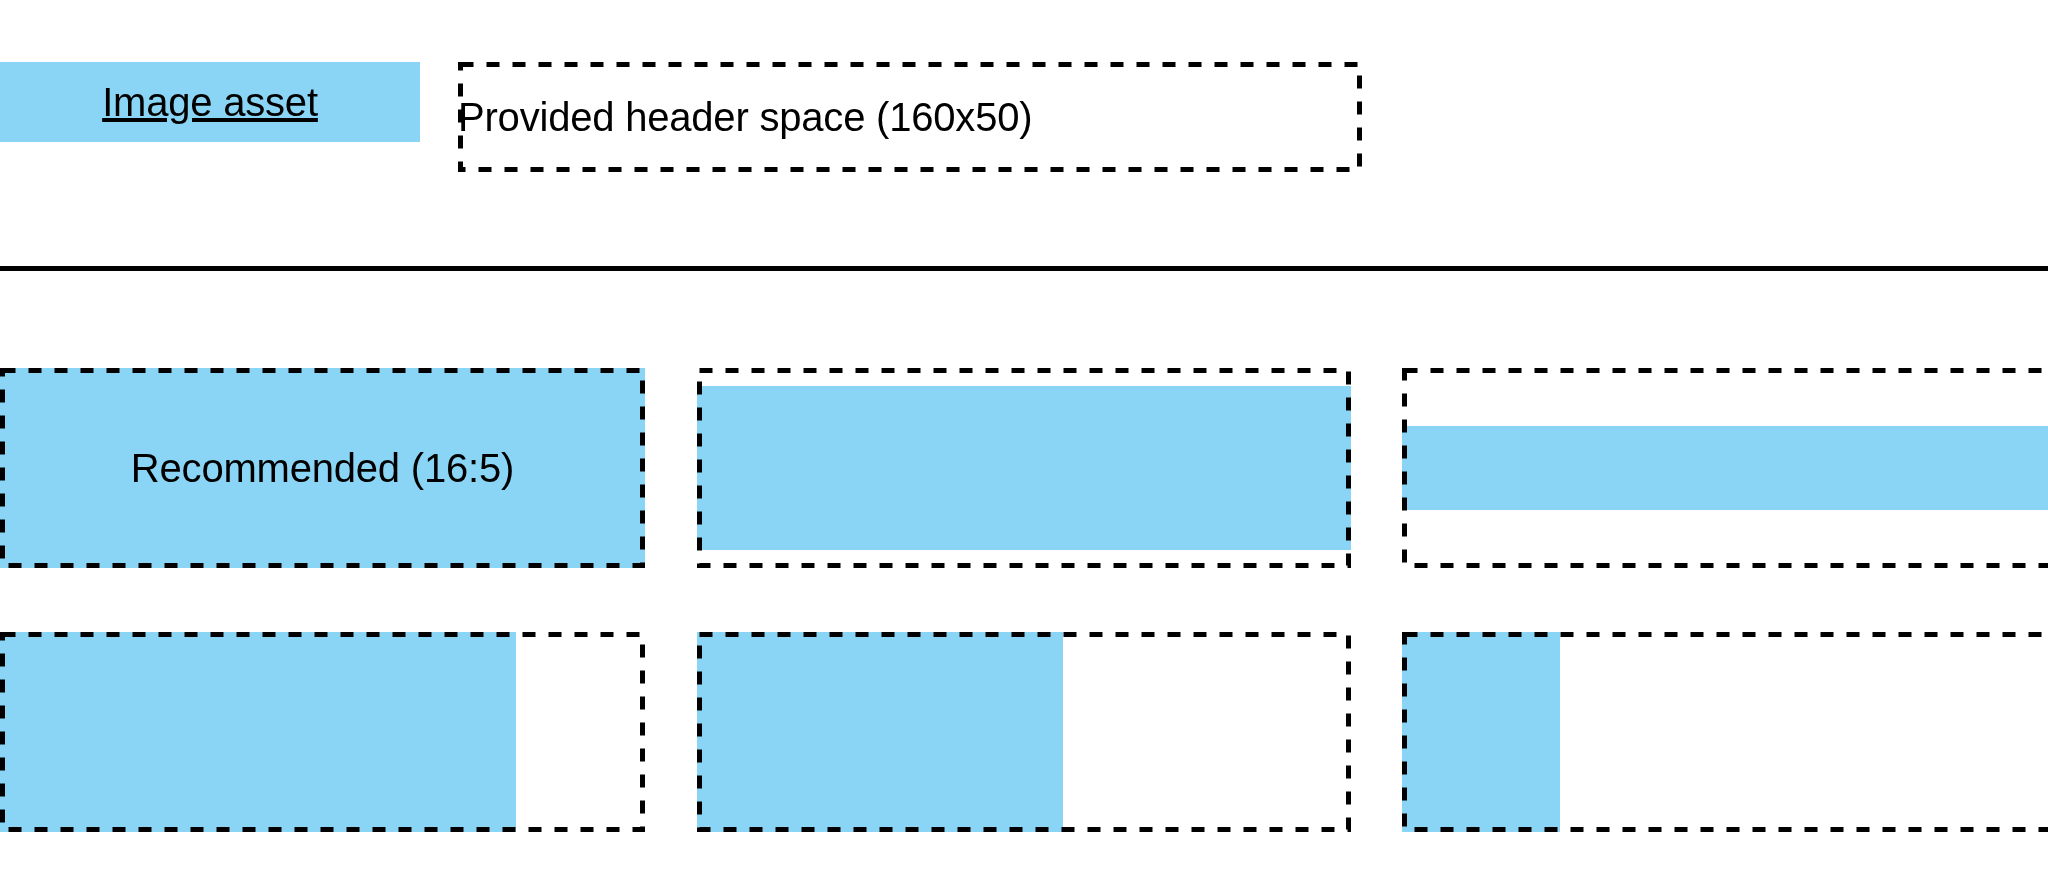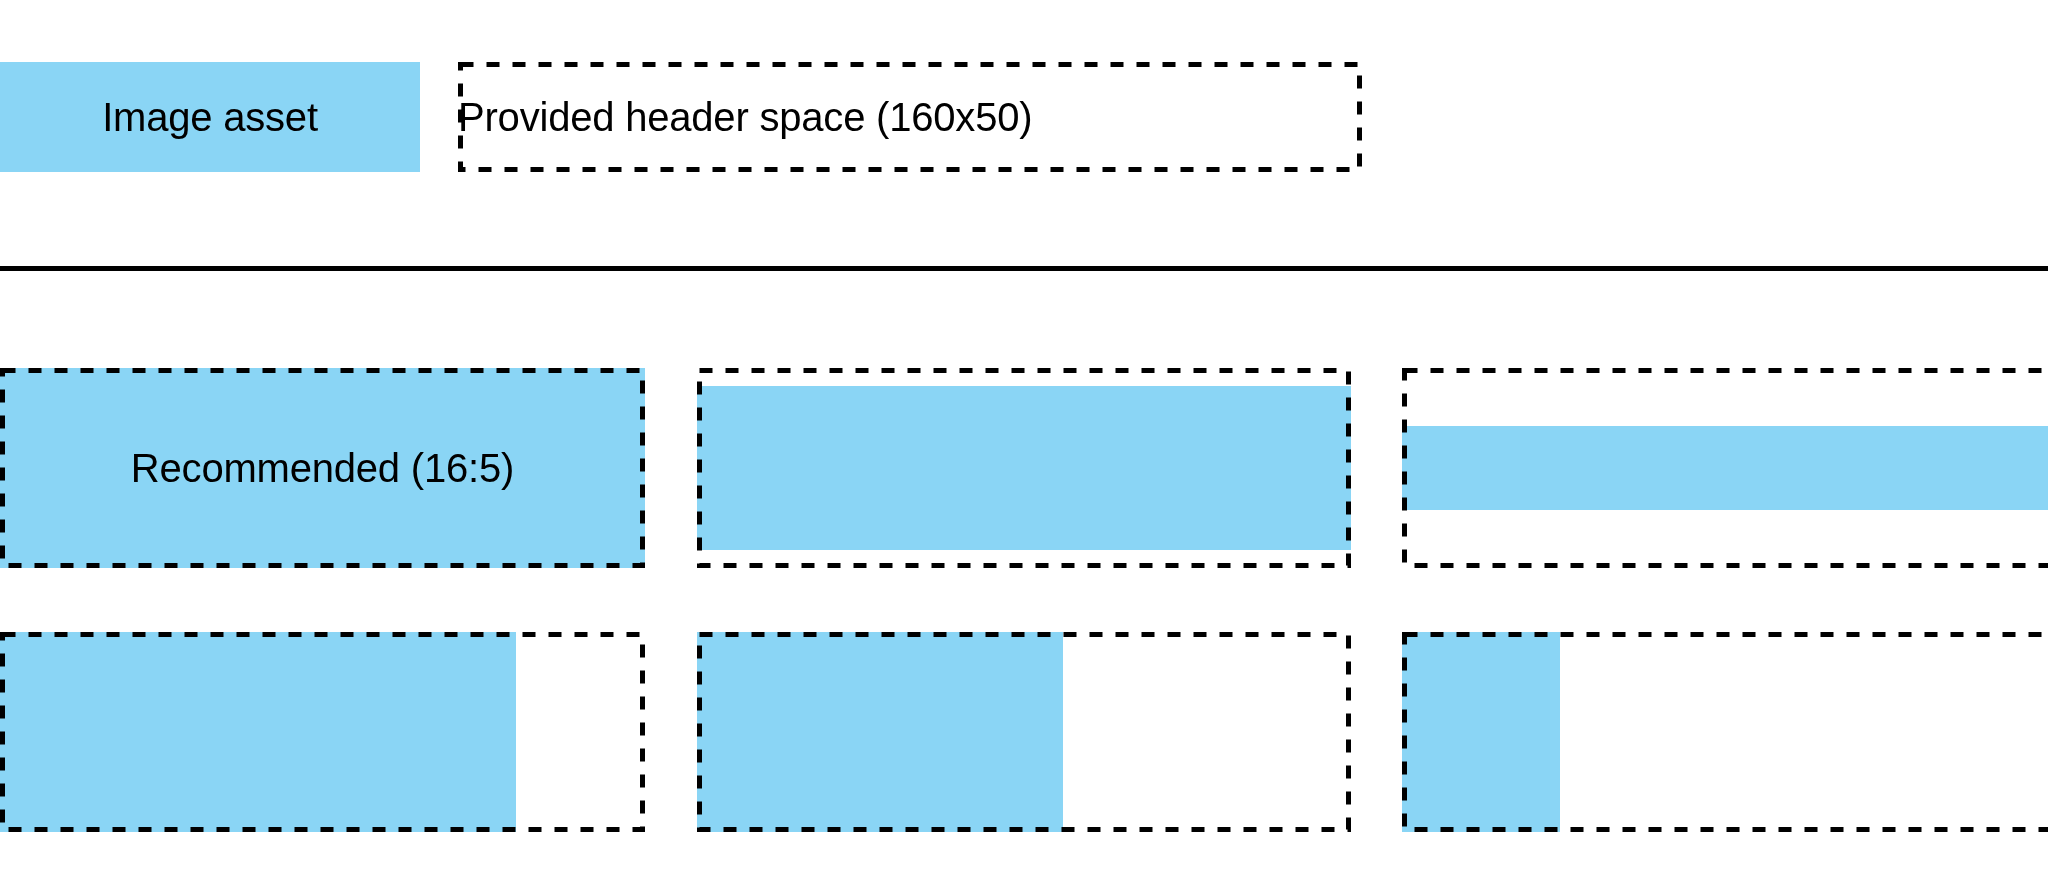--- a/index.html
+++ b/index.html
@@ -28,25 +28,26 @@
     top: 0;
     width: 2048px;
     height: 268px;
   }
 
   .asset-swatch {
     position: absolute;
     left: 0;
     top: 62px;
     width: 420px;
-    height: 110px;
+    height: 80px;
     background: #8ad5f5;
     display: flex;
     align-items: center;
     justify-content: center;
+    text-decoration: underline;
   }
   .asset-swatch .label {
     font-size: 40px;
     letter-spacing: -0.2px;
     color: #000;
     white-space: nowrap;
   }
 
   .header-space-box {
     position: absolute;

